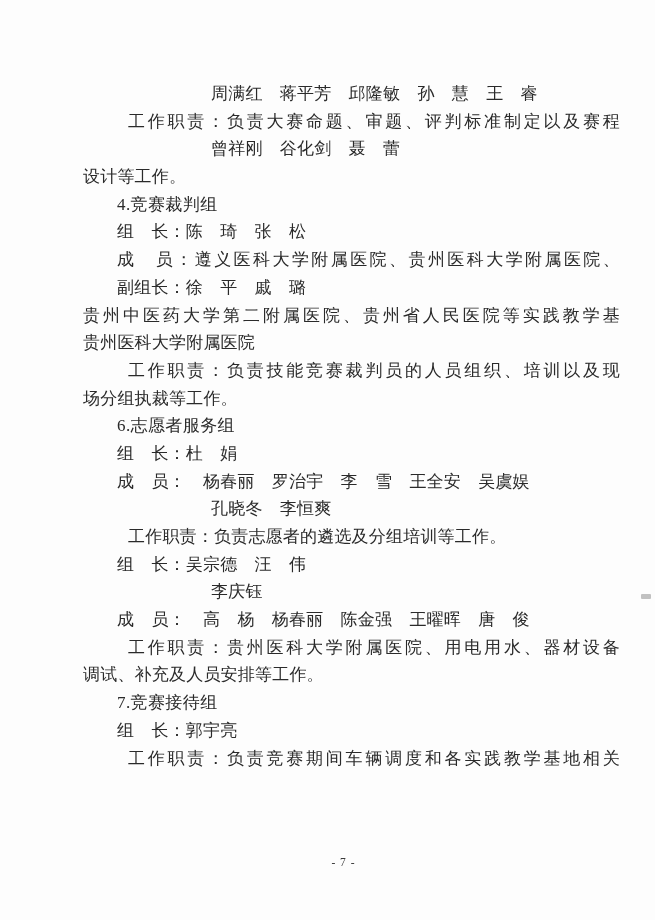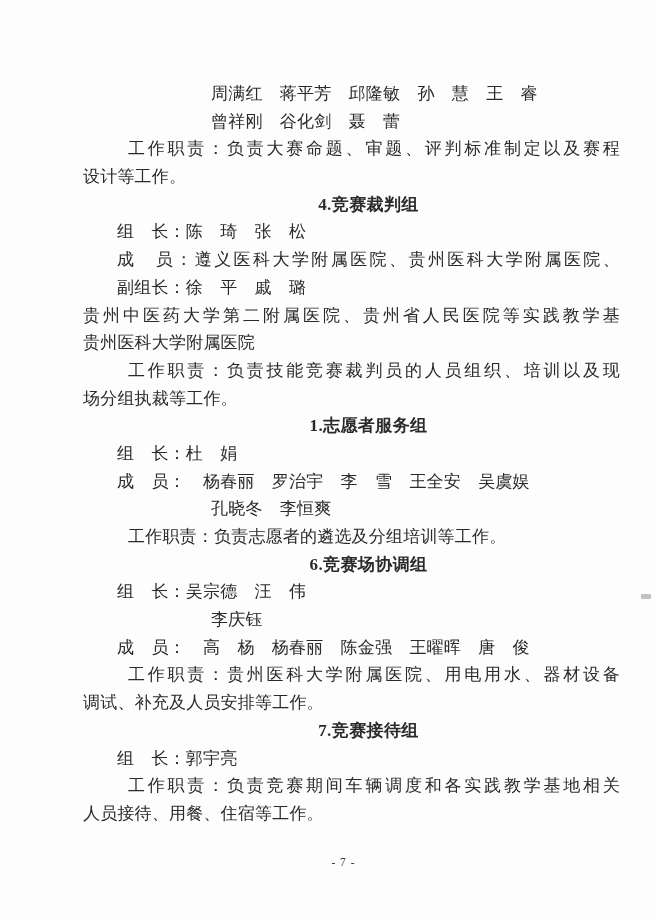--- a/index.html
+++ b/index.html
@@ -24,21 +24,21 @@
     line-height: 27.7px;
     letter-spacing: 0.2px;
   }
   .ln { height: 27.7px; white-space: pre; }
   
   .ml-label { margin-left: 34px; }   
   .ml-duty  { margin-left: 45px; }   
   .ml-names { margin-left: 128px; }  
   
   .jf { white-space: normal; text-align: justify; text-align-last: justify; }
-  .bold { font-weight: 700; letter-spacing: 0.4px; text-align: center; }
+  .bold { font-weight: 400; letter-spacing: 0.4px; }
   .pageno {
     position: absolute;
     top: 856px; left: 0;
     width: 100%;
     text-align: center;
     font-size: 11.5px;
     letter-spacing: 1px;
     color: #3a3a3a;
     padding-left: 32px;
     box-sizing: border-box;
@@ -50,43 +50,41 @@
     background: var(--artifact);
     opacity: 0.55;
     border-radius: 1px;
   }
 </style>
 </head>
 <body>
 
 <div class="doc">
   <div class="ln ml-names">周满红　蒋平芳　邱隆敏　孙　慧　王　睿</div>
+  <div class="ln ml-duty jf">工作职责：负责大赛命题、审题、评判标准制定以及赛程</div>
   <div class="ln ml-names">曾祥刚　谷化剑　聂　蕾</div>
-  <div class="ln ml-duty jf">工作职责：负责大赛命题、审题、评判标准制定以及赛程</div>
   <div class="ln">设计等工作。</div>
   <div class="ln ml-label bold">4.竞赛裁判组</div>
   <div class="ln ml-label">组　长：陈　琦　张　松</div>
   <div class="ln ml-label jf">成　员：遵义医科大学附属医院、贵州医科大学附属医院、</div>
   <div class="ln ml-label">副组长：徐　平　戚　璐</div>
   <div class="ln jf">贵州中医药大学第二附属医院、贵州省人民医院等实践教学基</div>
   <div class="ln">贵州医科大学附属医院</div>
   <div class="ln ml-duty jf">工作职责：负责技能竞赛裁判员的人员组织、培训以及现</div>
   <div class="ln">场分组执裁等工作。</div>
-  <div class="ln ml-label bold">1.志愿者服务组</div>
+  <div class="ln ml-label bold">6.志愿者服务组</div>
   <div class="ln ml-label">组　长：杜　娟</div>
   <div class="ln ml-label">成　员：　杨春丽　罗治宇　李　雪　王全安　吴虞娱</div>
   <div class="ln ml-names">孔晓冬　李恒爽</div>
   <div class="ln ml-duty">工作职责：负责志愿者的遴选及分组培训等工作。</div>
-  <div class="ln ml-label bold">6.竞赛场协调组</div>
   <div class="ln ml-label">组　长：吴宗德　汪　伟</div>
   <div class="ln ml-names">李庆钰</div>
   <div class="ln ml-label">成　员：　高　杨　杨春丽　陈金强　王曜晖　唐　俊</div>
   <div class="ln ml-duty jf">工作职责：贵州医科大学附属医院、用电用水、器材设备</div>
   <div class="ln">调试、补充及人员安排等工作。</div>
   <div class="ln ml-label bold">7.竞赛接待组</div>
   <div class="ln ml-label">组　长：郭宇亮</div>
   <div class="ln ml-duty jf">工作职责：负责竞赛期间车辆调度和各实践教学基地相关</div>
-  <div class="ln">人员接待、用餐、住宿等工作。</div>
 </div>
 
 <div class="pageno">- 7 -</div>
 
 <div class="edge-mark"></div>
 
 </body></html>

